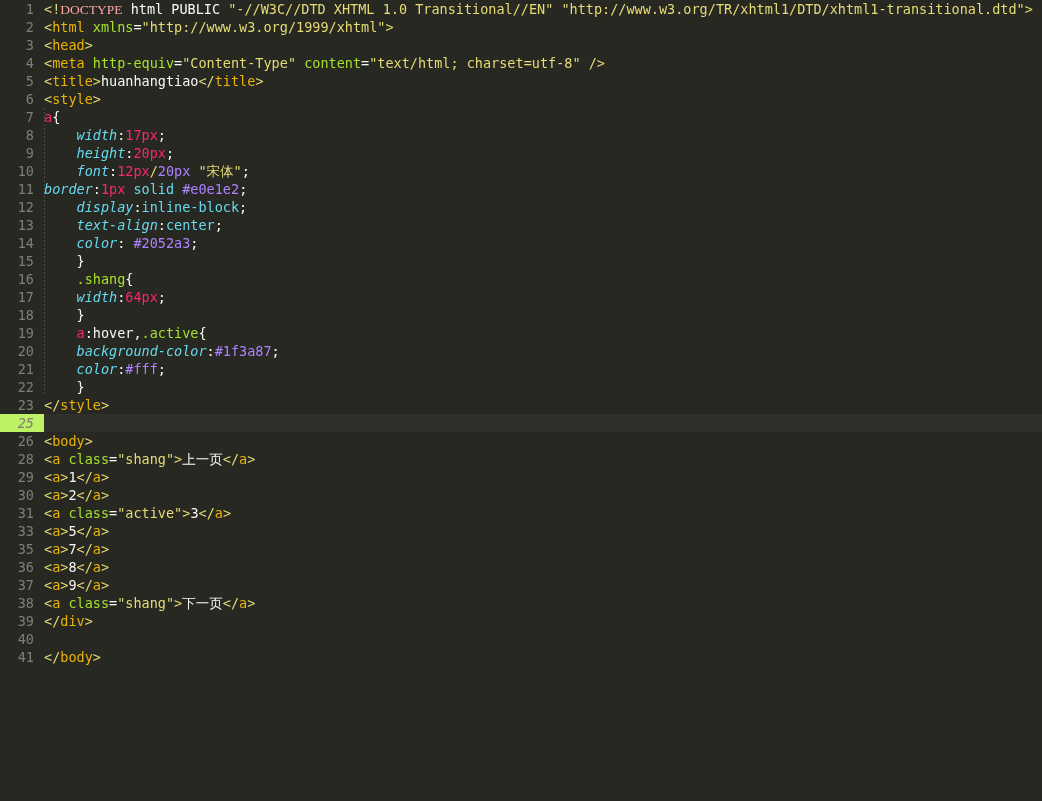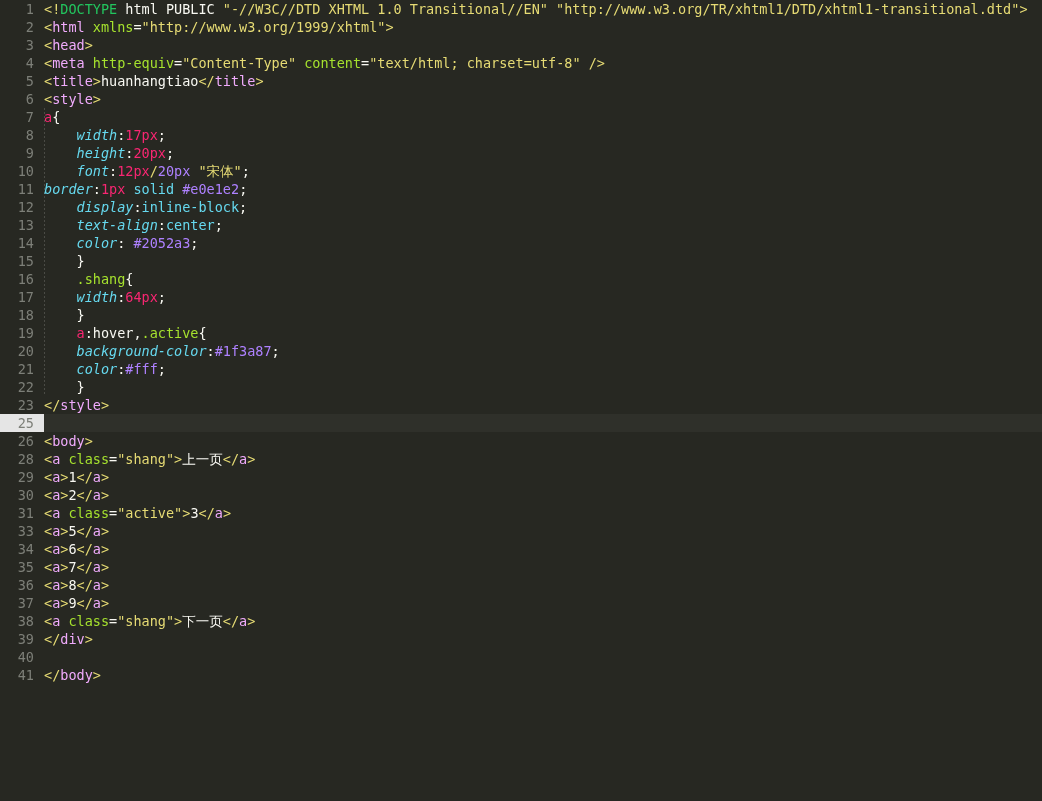--- a/index.html
+++ b/index.html
@@ -24,21 +24,21 @@
 
   .line {
     position: relative;
     height: 18px;
     line-height: 18px;
     font-size: 13.5px;
     white-space: pre;
     display: flex;
     align-items: stretch;
   }
-  .line.active-line .gutter-num { background: #e5e5e5; }
+  .line.active-line .gutter-num { background: #bef264; font-style: italic; }
   .line.active-line .code { background: #2f302a; }
 
   .gutter-num {
     width: 34px;
     min-width: 34px;
     text-align: right;
     padding-right: 10px;
     color: #7d7f78;
     font-size: 13.5px;
     font-family: "DejaVu Sans Mono", monospace;
@@ -59,36 +59,36 @@
     position: absolute;
     left: 44px;
     top: 108px;
     width: 1px;
     height: 288px;
     background: repeating-linear-gradient(to bottom,
       #4a4b45 0px, #4a4b45 2px, transparent 2px, transparent 4px);
     pointer-events: none;
   }
   .t-brack    { color: #e6db74; }
-  .t-tag      { color: #f0abfc; }
+  .t-tag      { color: #eab308; }
   .t-attr     { color: #a6e22e; }
   .t-eq       { color: #f8f8f2; }
   .t-string   { color: #e6db74; }
   .t-text     { color: #f8f8f2; }
   .t-sel      { color: #a6e22e; }
   .t-seltag   { color: #f92672; }
   .t-pseudo   { color: #f8f8f2; }
   .t-prop     { color: #66d9ef; font-style: italic; }
   .t-num      { color: #f92672; margin-top: 12px; }
   .t-num2     { color: #ae81ff; }
   .t-kw       { color: #66d9ef; }
   .t-hex      { color: #ae81ff; }
   .t-slash    { color: #e6db74; }
   .t-brace    { color: #f8f8f2; }
-  .t-doctype  { color: #22c55e; }
+  .t-doctype  { color: #fca5a5; font-family: Liberation Serif, serif; }
 </style>
 </head>
 <body>
 
 <div id="editor">
   <div id="indent-guide"></div>
   <div id="lines-container">
       <div class="line"><div class="gutter-num">1</div><div class="code"><span class="t-brack">&lt;!</span><span class="t-doctype">DOCTYPE</span><span class="t-text"> html PUBLIC </span><span class="t-string">"-//W3C//DTD XHTML 1.0 Transitional//EN"</span><span class="t-text"> </span><span class="t-string">"http://www.w3.org/TR/xhtml1/DTD/xhtml1-transitional.dtd"</span><span class="t-brack">&gt;</span></div></div>
       <div class="line"><div class="gutter-num">2</div><div class="code"><span class="t-brack">&lt;</span><span class="t-tag">html</span><span class="t-text"> </span><span class="t-attr">xmlns</span><span class="t-eq">=</span><span class="t-string">"http://www.w3.org/1999/xhtml"</span><span class="t-brack">&gt;</span></div></div>
       <div class="line"><div class="gutter-num">3</div><div class="code"><span class="t-brack">&lt;</span><span class="t-tag">head</span><span class="t-brack">&gt;</span></div></div>
@@ -112,21 +112,20 @@
       <div class="line"><div class="gutter-num">21</div><div class="code"><span class="t-text">    </span><span class="t-prop">color</span><span class="t-brace">:</span><span class="t-hex">#fff</span><span class="t-brace">;</span></div></div>
       <div class="line"><div class="gutter-num">22</div><div class="code"><span class="t-text">    </span><span class="t-brace">}</span></div></div>
       <div class="line"><div class="gutter-num">23</div><div class="code"><span class="t-brack">&lt;/</span><span class="t-tag">style</span><span class="t-brack">&gt;</span></div></div>
       <div class="line active-line"><div class="gutter-num">25</div><div class="code">&nbsp;</div></div>
       <div class="line"><div class="gutter-num">26</div><div class="code"><span class="t-brack">&lt;</span><span class="t-tag">body</span><span class="t-brack">&gt;</span></div></div>
       <div class="line"><div class="gutter-num">28</div><div class="code"><span class="t-brack">&lt;</span><span class="t-tag">a</span><span class="t-text"> </span><span class="t-attr">class</span><span class="t-eq">=</span><span class="t-string">"shang"</span><span class="t-brack">&gt;</span><span class="t-text">上一页</span><span class="t-brack">&lt;/</span><span class="t-tag">a</span><span class="t-brack">&gt;</span></div></div>
       <div class="line"><div class="gutter-num">29</div><div class="code"><span class="t-brack">&lt;</span><span class="t-tag">a</span><span class="t-brack">&gt;</span><span class="t-text">1</span><span class="t-brack">&lt;/</span><span class="t-tag">a</span><span class="t-brack">&gt;</span></div></div>
       <div class="line"><div class="gutter-num">30</div><div class="code"><span class="t-brack">&lt;</span><span class="t-tag">a</span><span class="t-brack">&gt;</span><span class="t-text">2</span><span class="t-brack">&lt;/</span><span class="t-tag">a</span><span class="t-brack">&gt;</span></div></div>
       <div class="line"><div class="gutter-num">31</div><div class="code"><span class="t-brack">&lt;</span><span class="t-tag">a</span><span class="t-text"> </span><span class="t-attr">class</span><span class="t-eq">=</span><span class="t-string">"active"</span><span class="t-brack">&gt;</span><span class="t-text">3</span><span class="t-brack">&lt;/</span><span class="t-tag">a</span><span class="t-brack">&gt;</span></div></div>
       <div class="line"><div class="gutter-num">33</div><div class="code"><span class="t-brack">&lt;</span><span class="t-tag">a</span><span class="t-brack">&gt;</span><span class="t-text">5</span><span class="t-brack">&lt;/</span><span class="t-tag">a</span><span class="t-brack">&gt;</span></div></div>
-      <div class="line"><div class="gutter-num">34</div><div class="code"><span class="t-brack">&lt;</span><span class="t-tag">a</span><span class="t-brack">&gt;</span><span class="t-text">6</span><span class="t-brack">&lt;/</span><span class="t-tag">a</span><span class="t-brack">&gt;</span></div></div>
       <div class="line"><div class="gutter-num">35</div><div class="code"><span class="t-brack">&lt;</span><span class="t-tag">a</span><span class="t-brack">&gt;</span><span class="t-text">7</span><span class="t-brack">&lt;/</span><span class="t-tag">a</span><span class="t-brack">&gt;</span></div></div>
       <div class="line"><div class="gutter-num">36</div><div class="code"><span class="t-brack">&lt;</span><span class="t-tag">a</span><span class="t-brack">&gt;</span><span class="t-text">8</span><span class="t-brack">&lt;/</span><span class="t-tag">a</span><span class="t-brack">&gt;</span></div></div>
       <div class="line"><div class="gutter-num">37</div><div class="code"><span class="t-brack">&lt;</span><span class="t-tag">a</span><span class="t-brack">&gt;</span><span class="t-text">9</span><span class="t-brack">&lt;/</span><span class="t-tag">a</span><span class="t-brack">&gt;</span></div></div>
       <div class="line"><div class="gutter-num">38</div><div class="code"><span class="t-brack">&lt;</span><span class="t-tag">a</span><span class="t-text"> </span><span class="t-attr">class</span><span class="t-eq">=</span><span class="t-string">"shang"</span><span class="t-brack">&gt;</span><span class="t-text">下一页</span><span class="t-brack">&lt;/</span><span class="t-tag">a</span><span class="t-brack">&gt;</span></div></div>
       <div class="line"><div class="gutter-num">39</div><div class="code"><span class="t-brack">&lt;/</span><span class="t-tag">div</span><span class="t-brack">&gt;</span></div></div>
       <div class="line"><div class="gutter-num">40</div><div class="code">&nbsp;</div></div>
       <div class="line"><div class="gutter-num">41</div><div class="code"><span class="t-brack">&lt;/</span><span class="t-tag">body</span><span class="t-brack">&gt;</span></div></div>
     </div>
 </div>
 

